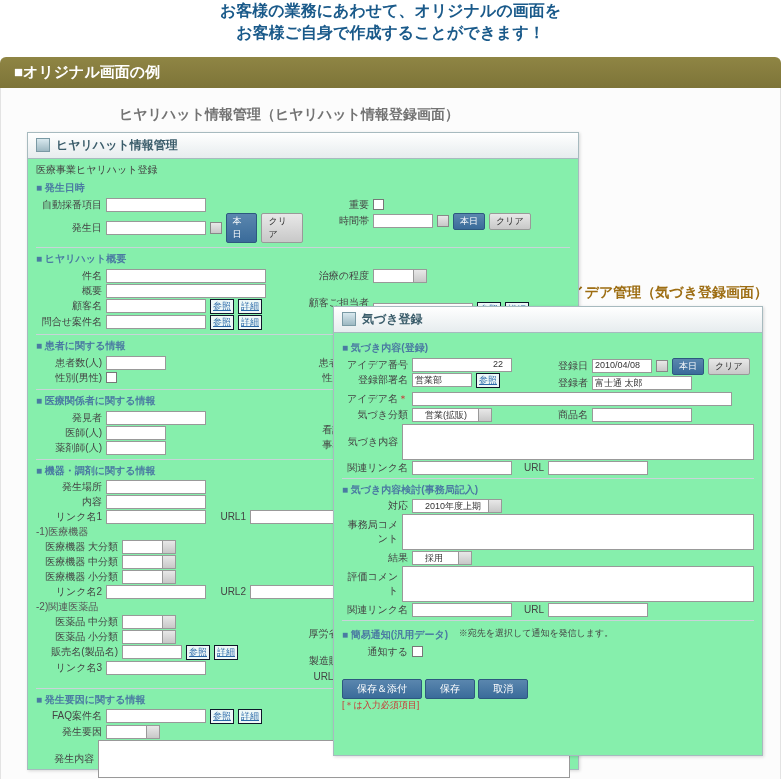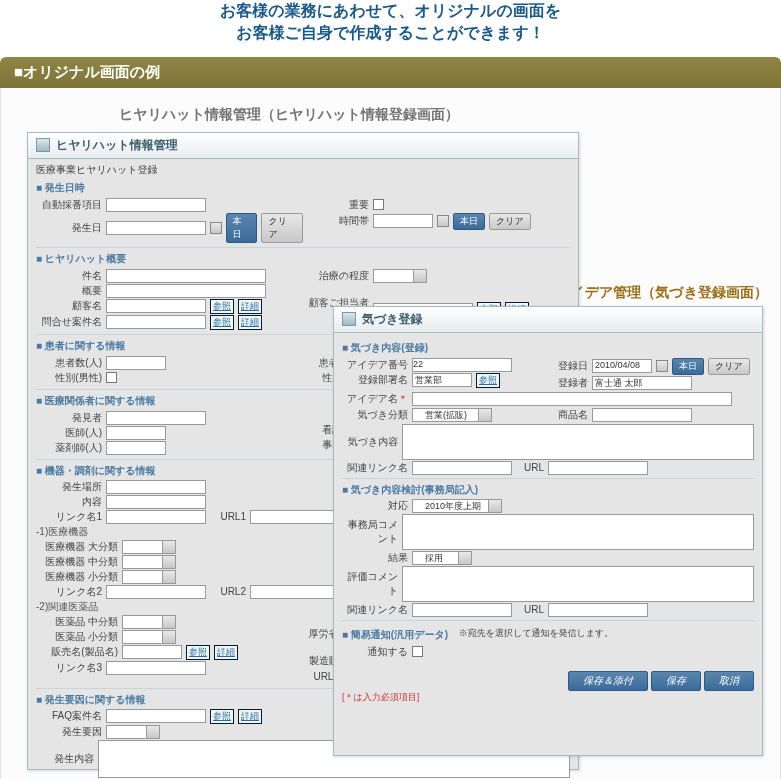--- a/index.html
+++ b/index.html
@@ -2,21 +2,21 @@
 <html><head>
 <meta charset="utf-8">
 <style>
   * { box-sizing: border-box; margin: 0; padding: 0; }
   body { font-family: "MS PGothic", sans-serif; font-size: 11px; background: #fff; width: 781px; }
   .tagline { text-align: center; color: #1a5a8a; font-weight: bold; font-size: 16px; padding: 0 0 12px; line-height: 1.4; }
   .banner { background: linear-gradient(#8f8544, #7d7438); color: #fff; font-weight: bold; font-size: 15px; padding: 6px 14px; border-radius: 6px 6px 0 0; }
   .stage { position: relative; background: #fcfcfc; border: 1px solid #e3e3e3; border-top: none; border-radius: 0 0 8px 8px; height: 700px; overflow: hidden; }
   .caption1 { position: absolute; top: 18px; left: 118px; color: #737373; font-weight: bold; font-size: 14px; }
   .caption2 { position: absolute; top: 196px; right: 12px; color: #9d6d12; font-weight: bold; font-size: 14px; }
-  .win { position: absolute; background: #e5e5e5; border: 1px solid #a7babf; box-shadow: 1px 1px 3px rgba(0,0,0,.15); }
+  .win { position: absolute; background: #86efac; border: 1px solid #a7babf; box-shadow: 1px 1px 3px rgba(0,0,0,.15); }
   .win1 { top: 44px; left: 26px; width: 552px; height: 638px; }
   .win2 { top: 218px; left: 332px; width: 430px; height: 450px; }
   .titlebar { background: linear-gradient(#fff,#e6ecee); border-bottom: 1px solid #a7babf; padding: 4px 8px; font-weight: bold; color: #3a5c6a; font-size: 12px; display: flex; align-items: center; gap: 6px; }
   .tb-icon { width: 14px; height: 14px; background: linear-gradient(#d8e8ee,#9db8c2); border: 1px solid #7a99a4; display: inline-block; }
   .body { padding: 4px 8px; color: #333; }
   .lbl { display: inline-block; font-size: 10px; color: #444; }
   .inp { display: inline-block; background: #fff; border: 1px solid #999; height: 14px; vertical-align: middle; }
   .inp.sm { width: 60px; } .inp.md { width: 100px; } .inp.lg { width: 160px; }
   .sel { display: inline-block; background: #fff; border: 1px solid #999; height: 14px; width: 54px; vertical-align: middle; position: relative; }
   .sel::after { content: ""; position: absolute; right: 0; top: 0; width: 12px; height: 100%; background: linear-gradient(#e8e8e8,#c8c8c8); border-left: 1px solid #999; }
@@ -28,21 +28,21 @@
   .btn-wide { padding: 2px 14px; font-size: 10px; }
   .lnk { color: #2a6aa8; font-size: 9px; text-decoration: underline; padding: 0 2px; border: 1px solid #0f172a; background: #eef8f8; }
   .sect { color: #4a7aa2; font-weight: bold; font-size: 10px; margin: 4px 0 2px; }
   .sect::before { content: "■ "; color: #4a7aa2; }
   .row { display: flex; align-items: center; gap: 4px; margin: 1px 0; font-size: 10px; }
   .row .lbl { width: 66px; text-align: right; }
   .col2 { display: flex; }
   .col2 > div { flex: 1; }
   .req { color: #c33; }
   .hr { border-top: 1px solid #c8d4d8; margin: 3px 0; }
-  .footer-btns { text-align: right; margin-top: 12px; font-style: italic; }
+  .footer-btns { text-align: left; margin-top: 20px; }
   .note { color: #c33; font-size: 9px; }
   .cal { display: inline-block; width: 12px; height: 12px; background: linear-gradient(#e8e8e8,#c8c8c8); border: 1px solid #888; vertical-align: middle; }
 </style>
 </head>
 <body>
 
 <div class="tagline">
   <span>お客様の業務にあわせて、オリジナルの画面を</span><br>
   <span>お客様ご自身で作成することができます！</span>
 </div>
@@ -291,21 +291,21 @@
     <div class="titlebar">
       <span class="tb-icon"></span>
       <span>気づき登録</span>
     </div>
     <div class="body">
       <div class="sect">気づき内容(登録)</div>
       <div class="col2">
         <div>
           <div class="row">
               <span class="lbl">アイデア番号</span>
-              <span class="inp md" style="padding-right:2px;font-size:9px">22</span>
+              <span class="inp md" style="text-align:right;padding-right:8px;font-size:9px">22</span>
             </div>
           <div class="row">
               <span class="lbl">登録部署名</span>
               <span class="inp sm" style="font-size:9px;padding-left:2px">営業部</span>
               <span class="lnk">参照</span>
             </div>
         </div>
         <div>
           <div class="row">
               <span class="lbl" style="width:40px">登録日</span>

